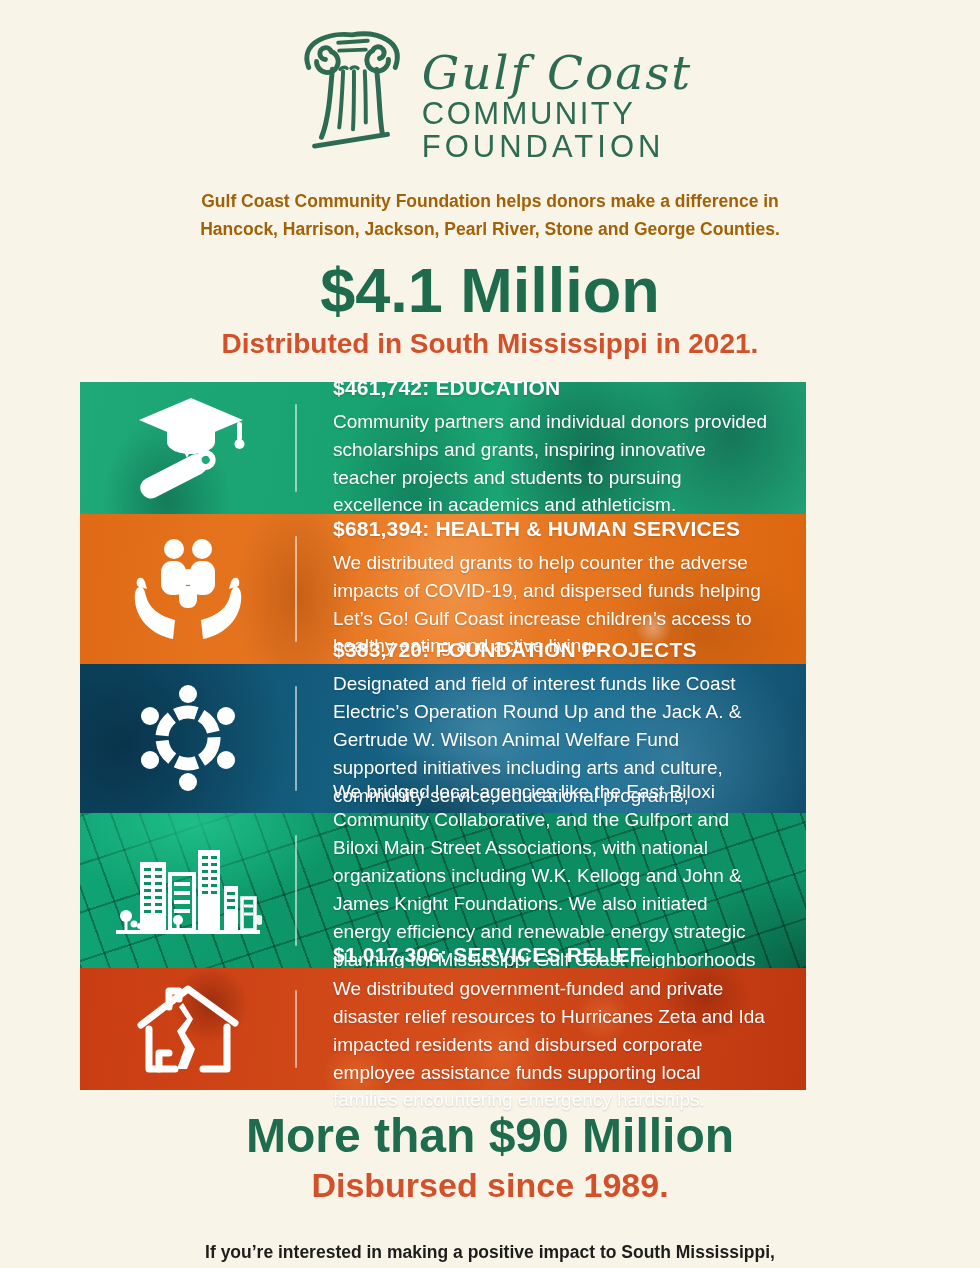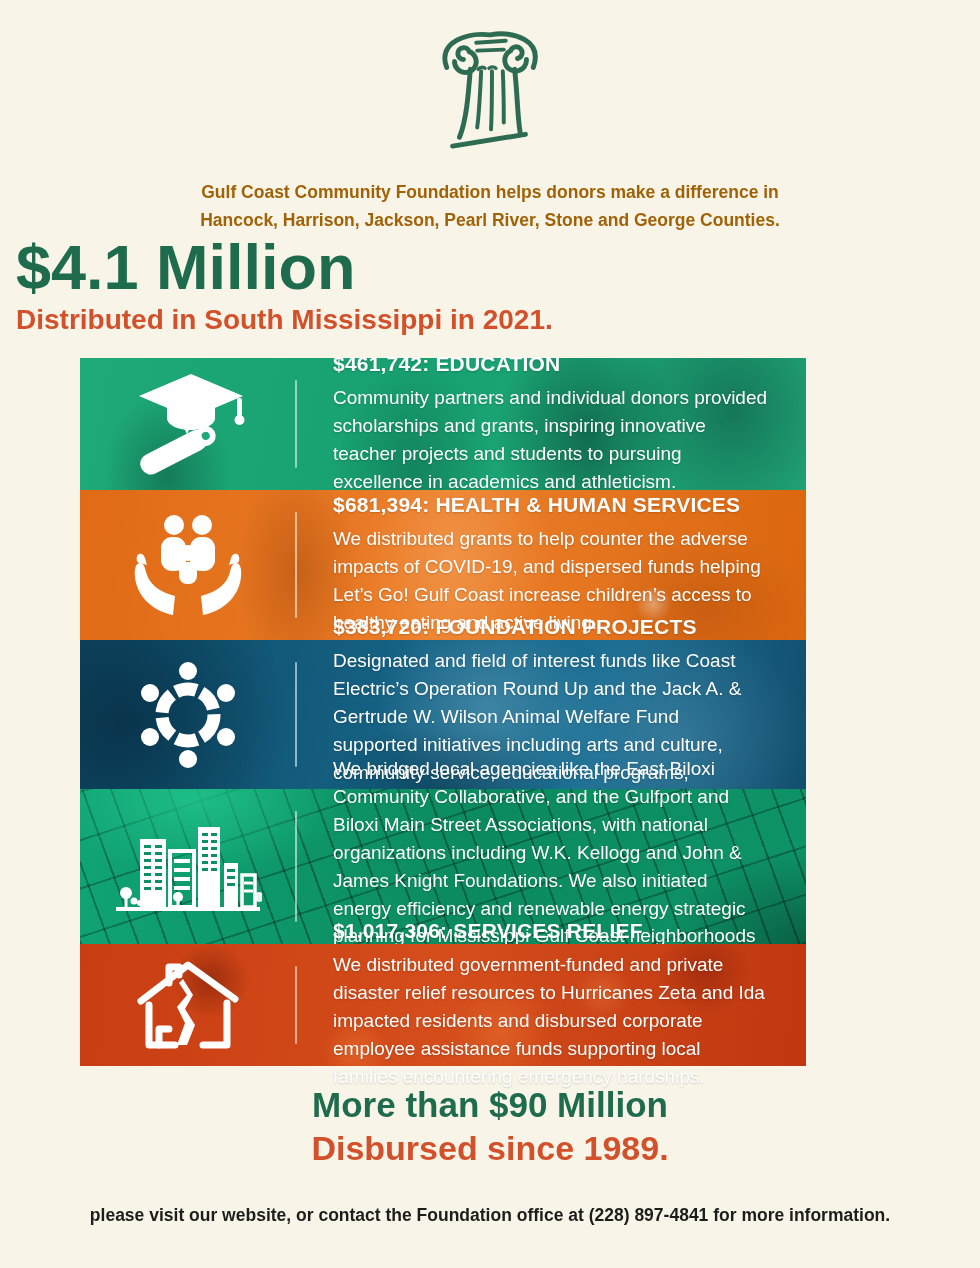--- a/index.html
+++ b/index.html
@@ -26,21 +26,21 @@
   }
   .logo-line2 { font-size:31px; letter-spacing:2.5px; color:#2e6b53; font-weight:400; line-height:1.05; margin-top:4px;}
   .logo-line3 { font-size:31px; letter-spacing:4px;  color:#2e6b53; font-weight:400; line-height:1.05;}
 
   .intro {
     margin-top:24px; text-align:center;
     font-size:17.5px; font-weight:bold; color:#a16207;
     line-height:1.6;
   }
 
-  .headline { text-align:left;padding-left:16px; }
+  .headline { margin-top:14px; text-align:center; }
   .headline-amount {
     font-size:63px; font-weight:bold; color:#1e6b4e; letter-spacing:0px; line-height:1.05;
   }
   .headline-sub {
     margin-top:4px; font-size:28px; font-weight:bold; color:#d2512a;
   }
 
   
   .bands { margin:22px 80px 0 80px; width:726px; }
   .band { display:flex; align-items:stretch; position:relative; }
@@ -98,21 +98,21 @@
       radial-gradient(circle 65px at 86% 22%, rgba(120,25,5,.42), transparent 70%),
       radial-gradient(circle 48px at 38% 88%, rgba(250,140,60,.35), transparent 70%),
       radial-gradient(circle 40px at 72% 40%, rgba(250,150,80,.3), transparent 70%),
       linear-gradient(95deg, #c93d12, #d44d1b 50%, #bf3710 100%);
   }
 
   .band-icon-svg { display:block; }
 
   
   .footer { text-align:center; margin-top:20px; }
-  .footer-amount { font-size:35px; font-weight:bold; color:#1e6b4e; line-height:1.1; }
+  .footer-amount { font-size:48px; font-weight:bold; color:#1e6b4e; line-height:1.1; }
   .footer-sub { font-size:34px; font-weight:bold; color:#d2512a; margin-top:4px; }
   .footer-note {
     margin-top:32px; font-size:17.5px; font-weight:bold; color:#1d1d1b; line-height:1.75;
   }
 </style>
 </head>
 <body>
 
 <div class="logo-wrap">
   <svg class="logo-column" viewBox="0 0 120 130" fill="none" stroke="#2e6b53" stroke-width="5" stroke-linecap="round">
@@ -131,20 +131,25 @@
 
     <path d="M51,46 C50,68 49,88 47,103" stroke-width="4"></path>
     <path d="M62,46 C62,68 62,88 61,105" stroke-width="4"></path>
     <path d="M73,46 C74,66 74,84 74,98" stroke-width="4"></path>
 
     <path d="M48,44 a5,5 0 0 1 7,-1" stroke-width="3.5"></path>
     <path d="M59,43 a5,5 0 0 1 7,0" stroke-width="3.5"></path>
 
     <path d="M22,122 L96,110" stroke-width="5"></path>
   </svg>
+  <div class="logo-text">
+    <div class="logo-script">Gulf Coast</div>
+    <div class="logo-line2">COMMUNITY</div>
+    <div class="logo-line3">FOUNDATION</div>
+  </div>
 </div>
 
 <div class="intro">
   <div>Gulf Coast Community Foundation helps donors make a difference in</div>
   <div>Hancock, Harrison, Jackson, Pearl River, Stone and George Counties.</div>
 </div>
 
 <div class="headline">
   <div class="headline-amount">$4.1 Million</div>
   <div class="headline-sub">Distributed in South Mississippi in 2021.</div>
@@ -330,15 +335,16 @@
       <div class="band-body">We distributed government-funded and private disaster relief resources to Hurricanes Zeta and Ida impacted residents and disbursed corporate employee assistance funds supporting local families encountering emergency hardships.</div>
     </div>
   </div>
 
 </div>
 
 <div class="footer">
   <div class="footer-amount">More than $90 Million</div>
   <div class="footer-sub">Disbursed since 1989.</div>
   <div class="footer-note">
+    <div>If you’re interested in making a positive impact to South Mississippi,</div>
     <div>please visit our website, or contact the Foundation office at (228) 897-4841 for more information.</div>
   </div>
 </div>
 
 </body></html>

